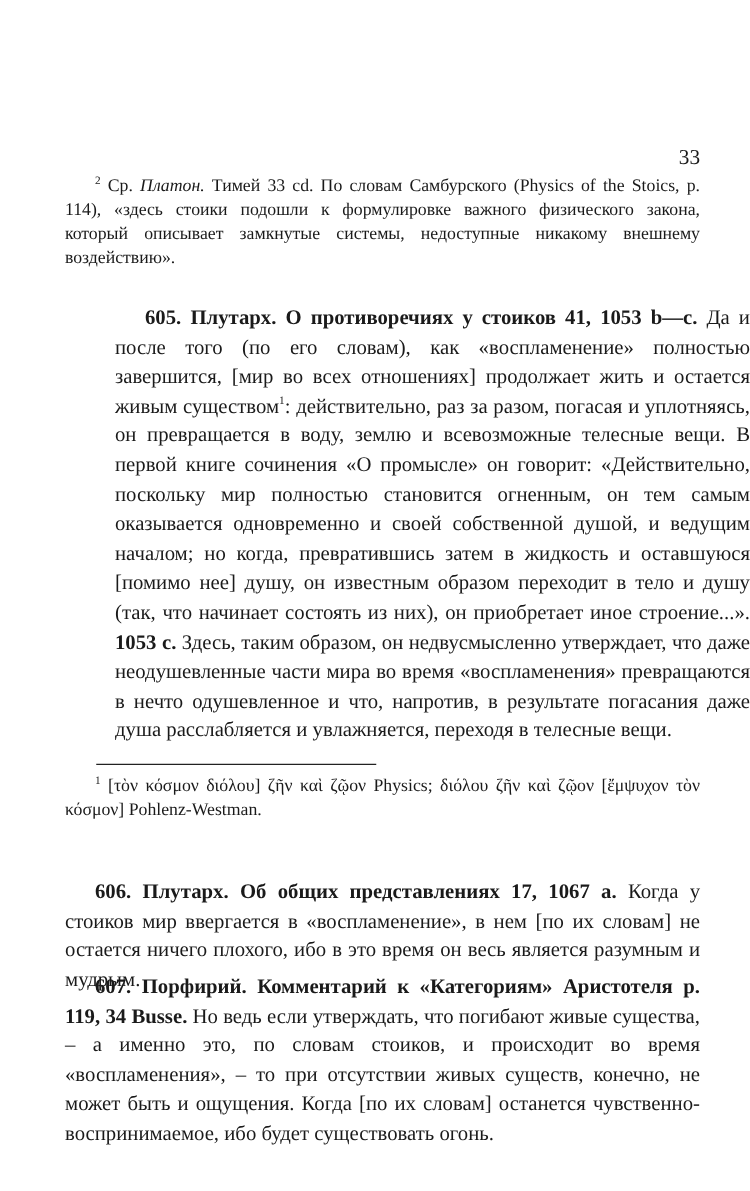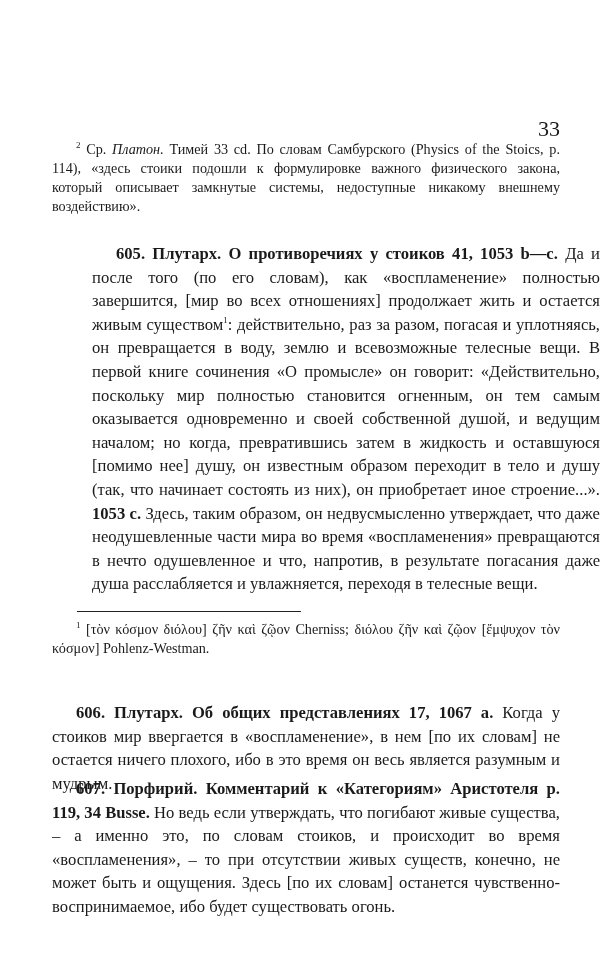--- a/index.html
+++ b/index.html
@@ -3,21 +3,21 @@
 <meta charset="utf-8">
 <style>
   html, body { margin: 0; padding: 0; background: #ffffff; }
   body {
     width: 600px; height: 953px; position: relative; overflow: hidden;
     font-family: "Liberation Serif", "DejaVu Serif", serif;
     color: #1a1a1a;
   }
   .page-number {
     position: absolute; top: 116px; right: 40px;
-    font-size: 22px;
+    font-size: 17px;
     text-align: center;
   }
   .block { position: absolute; left: 52px; width: 508px; }
   .footnote { font-size: 14.2px; line-height: 19px; text-align: justify; }
   .main { font-size: 16.6px; line-height: 23.6px; text-align: justify; }
   p { margin: 0; text-indent: 24px; }
   b { font-weight: bold; }
   i { font-style: italic; }
   sup { font-size: 9px; vertical-align: super; line-height: 0; }
   .divider {
@@ -34,22 +34,22 @@
   <p><sup>2</sup><span> Ср. </span><i>Платон.</i><span> Тимей 33 cd. По словам Самбурского (Physics of the Stoics, p. 114), «здесь стоики подошли к формулировке важного физического закона, который описывает замкнутые системы, недоступные никакому внешнему воздействию».</span></p>
 </div>
 
 <div class="block main" style="top:242px;margin-left:40px;">
   <p><b>605. Плутарх. О противоречиях у стоиков 41, 1053 b—c.</b><span> Да и после того (по его словам), как «воспламенение» полностью завершится, [мир во всех отношениях] продолжает жить и остается живым существом</span><sup>1</sup><span>: действительно, раз за разом, погасая и уплотняясь, он превращается в воду, землю и всевозможные телесные вещи. В первой книге сочинения «О промысле» он говорит: «Действительно, поскольку мир полностью становится огненным, он тем самым оказывается одновременно и своей собственной душой, и ведущим началом; но когда, превратившись затем в жидкость и оставшуюся [помимо нее] душу, он известным образом переходит в тело и душу (так, что начинает состоять из них), он приобретает иное строение...». </span><b>1053 c.</b><span> Здесь, таким образом, он недвусмысленно утверждает, что даже неодушевленные части мира во время «воспламенения» превращаются в нечто одушевленное и что, напротив, в результате погасания даже душа расслабляется и увлажняется, переходя в телесные вещи.</span></p>
 </div>
 
 <div class="divider"></div>
 
 <div class="block footnote" style="top:620px;">
-  <p><sup>1</sup><span> [τὸν κόσμον διόλου] ζῆν καὶ ζῷον Cherniss; διόλου ζῆν καὶ ζῷον [ἔμψυχον τὸν κόσμον] Pohlenz-Westman.</span></p>
+  <p><sup>1</sup><span> [τὸν κόσμον διόλου] ζῆν καὶ ζῷον Physics; διόλου ζῆν καὶ ζῷον [ἔμψυχον τὸν κόσμον] Pohlenz-Westman.</span></p>
 </div>
 
 <div class="block main" style="top:671px;margin-top:30px;">
   <p><b>606. Плутарх. Об общих представлениях 17, 1067 a.</b><span> Когда у стоиков мир ввергается в «воспламенение», в нем [по их словам] не остается ничего плохого, ибо в это время он весь является разумным и мудрым.</span></p>
 </div>
 
 <div class="block main" style="top:777px;">
-  <p><b>607. Порфирий. Комментарий к «Категориям» Аристотеля p. 119, 34 Busse.</b><span> Но ведь если утверждать, что погибают живые существа, – а именно это, по словам стоиков, и происходит во время «воспламенения», – то при отсутствии живых существ, конечно, не может быть и ощущения. Здесь [по их словам] останется чувственно-воспринимаемое, ибо будет существовать огонь.</span></p>
+  <p><b>607. Порфирий. Комментарий к «Категориям» Аристотеля p. 119, 34 Busse.</b><span> Но ведь если утверждать, что погибают живые существа, – а именно это, по словам стоиков, и происходит во время «воспламенения», – то при отсутствии живых существ, конечно, не может быть и ощущения. Когда [по их словам] останется чувственно-воспринимаемое, ибо будет существовать огонь.</span></p>
 </div>
 
 </body></html>

